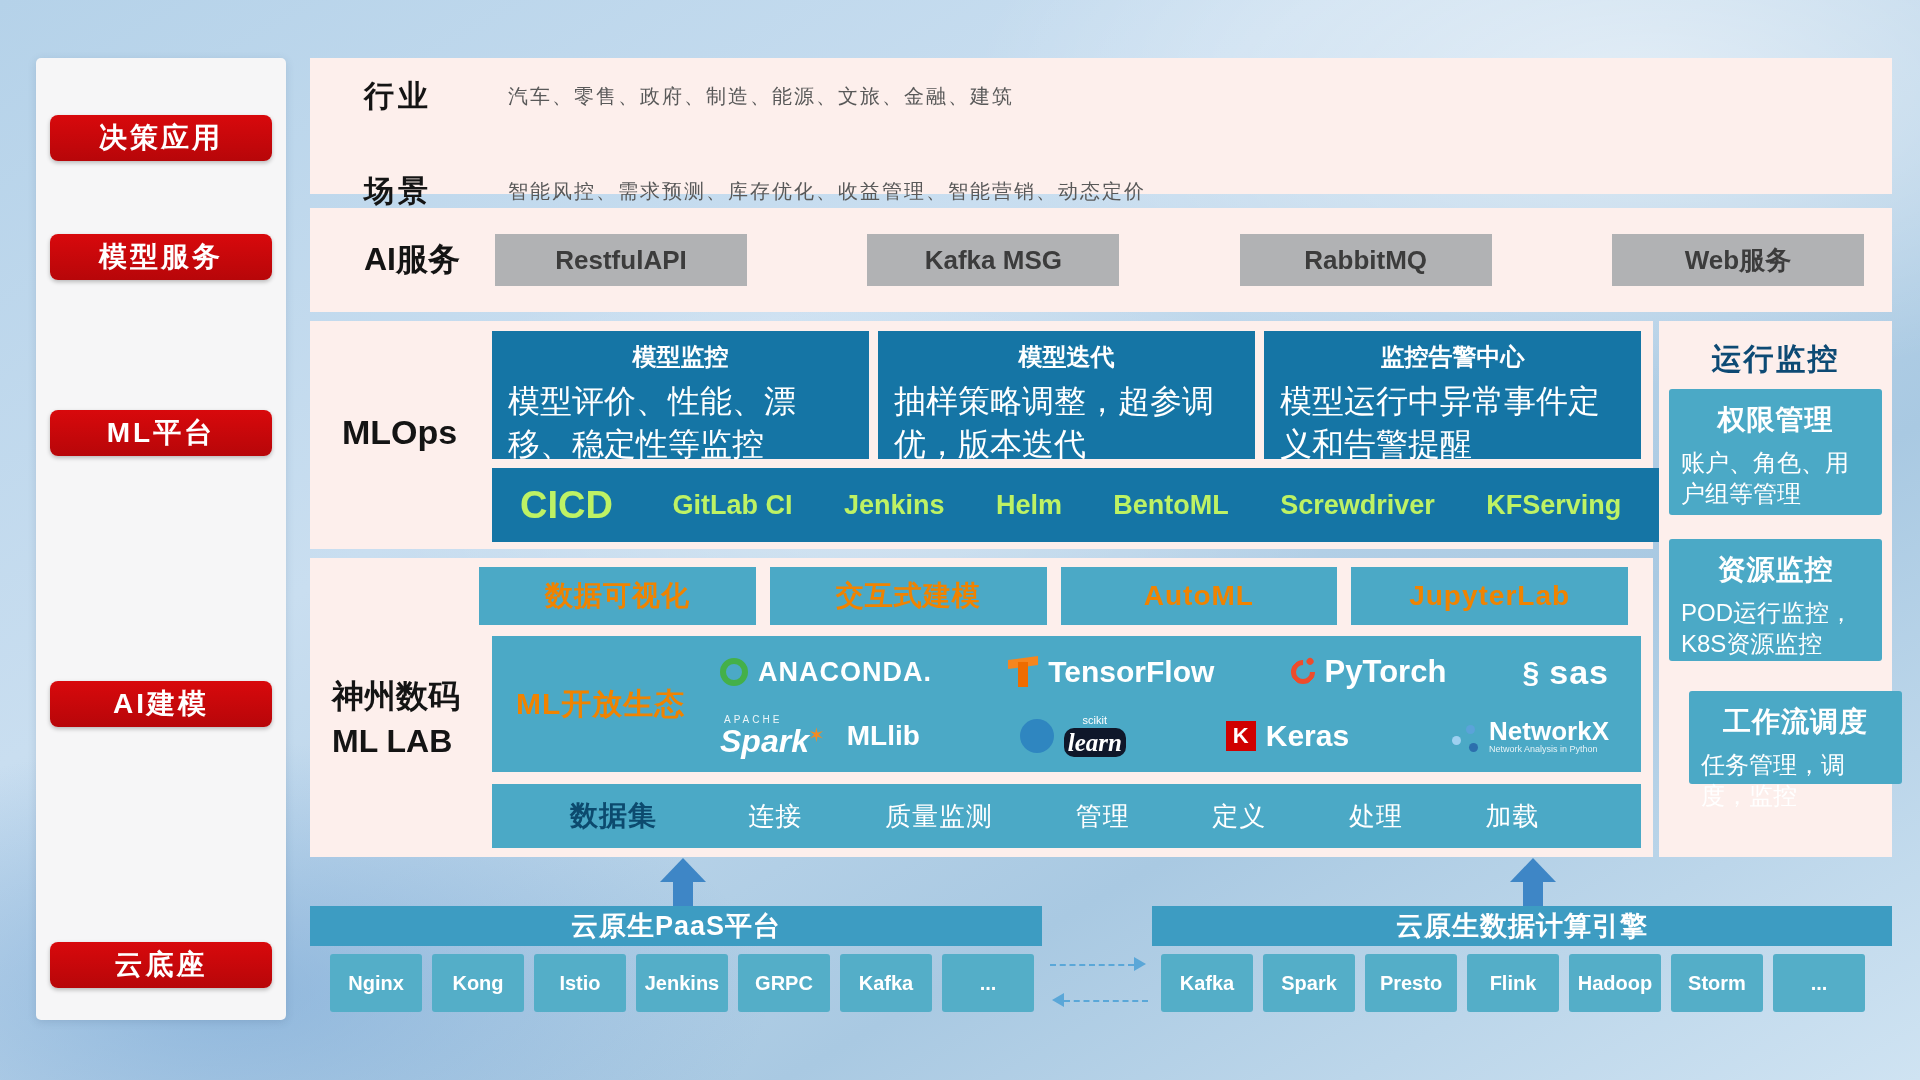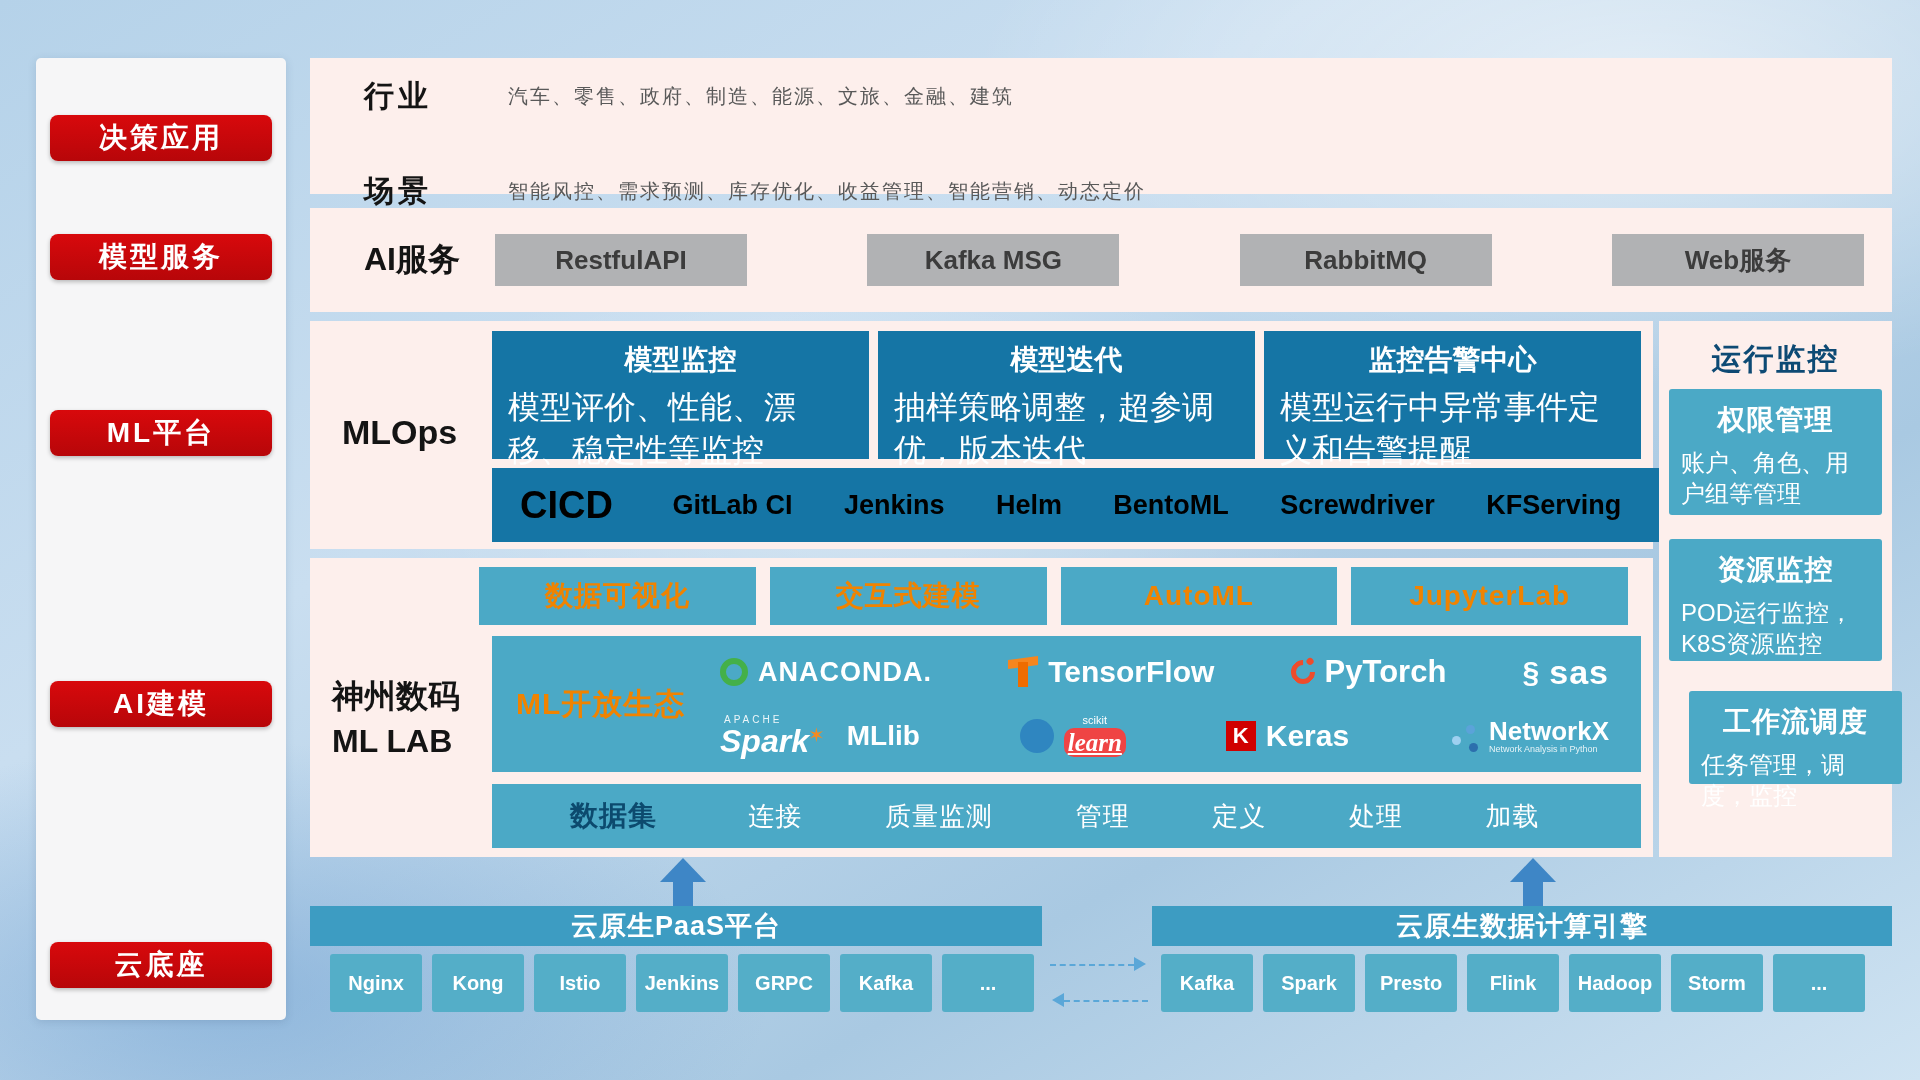--- a/index.html
+++ b/index.html
@@ -38,24 +38,24 @@
   .ais-label { width:131px; font-size:32px; font-weight:bold; color:#141414; }
   .ais-buttons { flex:1; display:flex; justify-content:space-between; padding-right:28px; }
   .gray-btn { width:252px; height:52px; background:#b1b2b4; color:#3c3c3c;
     font-size:26px; font-weight:bold; display:flex; align-items:center; justify-content:center; }
 
   
   .band-mlops { left:310px; top:321px; width:1343px; height:228px; }
   .mlops-label { position:absolute; left:32px; top:92px; font-size:34px; font-weight:bold; color:#141414; }
   .mlops-cards { position:absolute; left:182px; top:10px; width:1149px; height:128px; display:flex; gap:9px; }
   .mcard { flex:1; background:#1575a5; color:#fff; padding:10px 16px; }
-  .mcard .t { text-align:center; font-size:28px; font-weight:bold; margin-bottom:7px; }
+  .mcard .t { text-align:center; font-size:24px; font-weight:bold; margin-bottom:7px; }
   .mcard .d { font-size:32px; line-height:1.35; }
   .cicd-bar { position:absolute; left:182px; top:147px; width:1183px; height:74px; background:#1575a5;
-    display:flex; align-items:center; padding:4px 28px; color:#000000; }
+    display:flex; align-items:center; padding:4px 28px; color:#bef264; }
   .cicd-label { font-size:38px; font-weight:bold; margin-right:34px; }
   .cicd-tools { flex:1; display:flex; justify-content:space-around; align-items:center; }
   .cicd-tool { font-size:27px; font-weight:600; }
 
   
   .panel-monitor { left:1659px; top:321px; width:233px; height:536px; }
   .mon-title { position:absolute; top:18px; width:100%; text-align:center;
     font-size:30px; font-weight:bold; color:#0d4a74; letter-spacing:2px; }
   .tcard { position:absolute; left:10px; width:213px; background:#4ba9c6; border-radius:3px; color:#fff; padding:12px; }
   .tcard .t { font-size:28px; font-weight:bold; text-align:center; margin-bottom:8px; letter-spacing:1px; }
@@ -97,21 +97,21 @@
   .apache { font-size:10px; font-style:normal; letter-spacing:3px; opacity:.9; margin-left:4px; }
   .spark-line { display:flex; align-items:flex-start; }
   .spark-text { font-size:32px; font-style:italic; }
   .spark-star { color:#f68a1f; font-style:normal; font-size:20px; margin-left:-1px; }
   .mllib { font-size:28px; margin-left:12px; }
 
   .sk-icon { width:34px; height:34px; border-radius:50%; background:#2f86c0; }
   .sk-stack { display:flex; flex-direction:column; align-items:center; line-height:1; }
   .sk-small { font-size:11px; font-style:normal; margin-bottom:2px; }
   .sk-learn { font-family:"Liberation Serif",serif; font-style:italic; font-size:25px;
-    background:#ef4444; padding:2px 4px; border-radius:10px;text-decoration:underline; }
+    background:#0f172a; padding:2px 4px; border-radius:10px; }
 
   .keras-k { width:30px; height:30px; background:#d00000; color:#fff; display:flex; align-items:center;
     justify-content:center; font-size:22px; font-weight:bold; }
   .keras-text { font-size:30px; }
 
   .nx-icon { position:relative; width:30px; height:30px; }
   .nx-icon::before { content:""; position:absolute; width:9px; height:9px; border-radius:50%; background:#9ed0f0;
     left:3px; top:15px; box-shadow:14px -11px 0 #5ba3d9, 17px 7px 0 #2c6fad; }
   .nx-stack { display:flex; flex-direction:column; line-height:1.1; }
   .nx-text { font-size:26px; }

